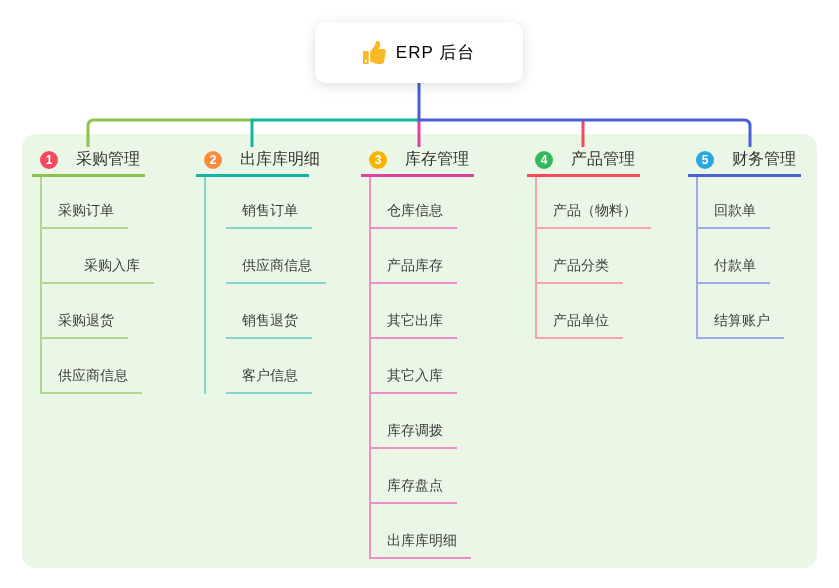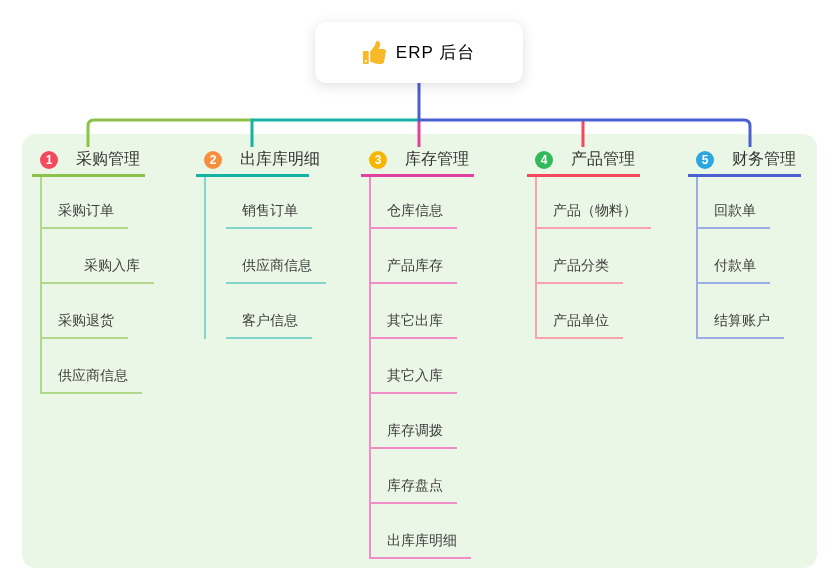--- a/index.html
+++ b/index.html
@@ -154,20 +154,23 @@
           <span class="branch-label">出库库明细</span>
         </div>
         <div class="children" style="border-left-color: rgb(132, 214, 204); padding-left: 20px;">
           <div class="child-row">
             <span class="child-label" style="border-bottom-color: rgb(132, 214, 204);">销售订单</span>
           </div>
           <div class="child-row">
             <span class="child-label" style="border-bottom-color: rgb(132, 214, 204);">供应商信息</span>
           </div>
           <div class="child-row">
+            <span class="child-label" style="border-bottom-color: rgb(132, 214, 204);">销售退货</span>
+          </div>
+          <div class="child-row">
             <span class="child-label" style="border-bottom-color: rgb(132, 214, 204);">客户信息</span>
           </div>
         </div>
       </div>
       <div class="branch-col" style="left: 361px;">
         <div class="branch-title" style="border-bottom-color: rgb(224, 65, 158);">
           <span class="badge" style="background: rgb(247, 181, 0);">3</span>
           <span class="branch-label">库存管理</span>
         </div>
         <div class="children" style="border-left-color: rgb(240, 140, 198);">

